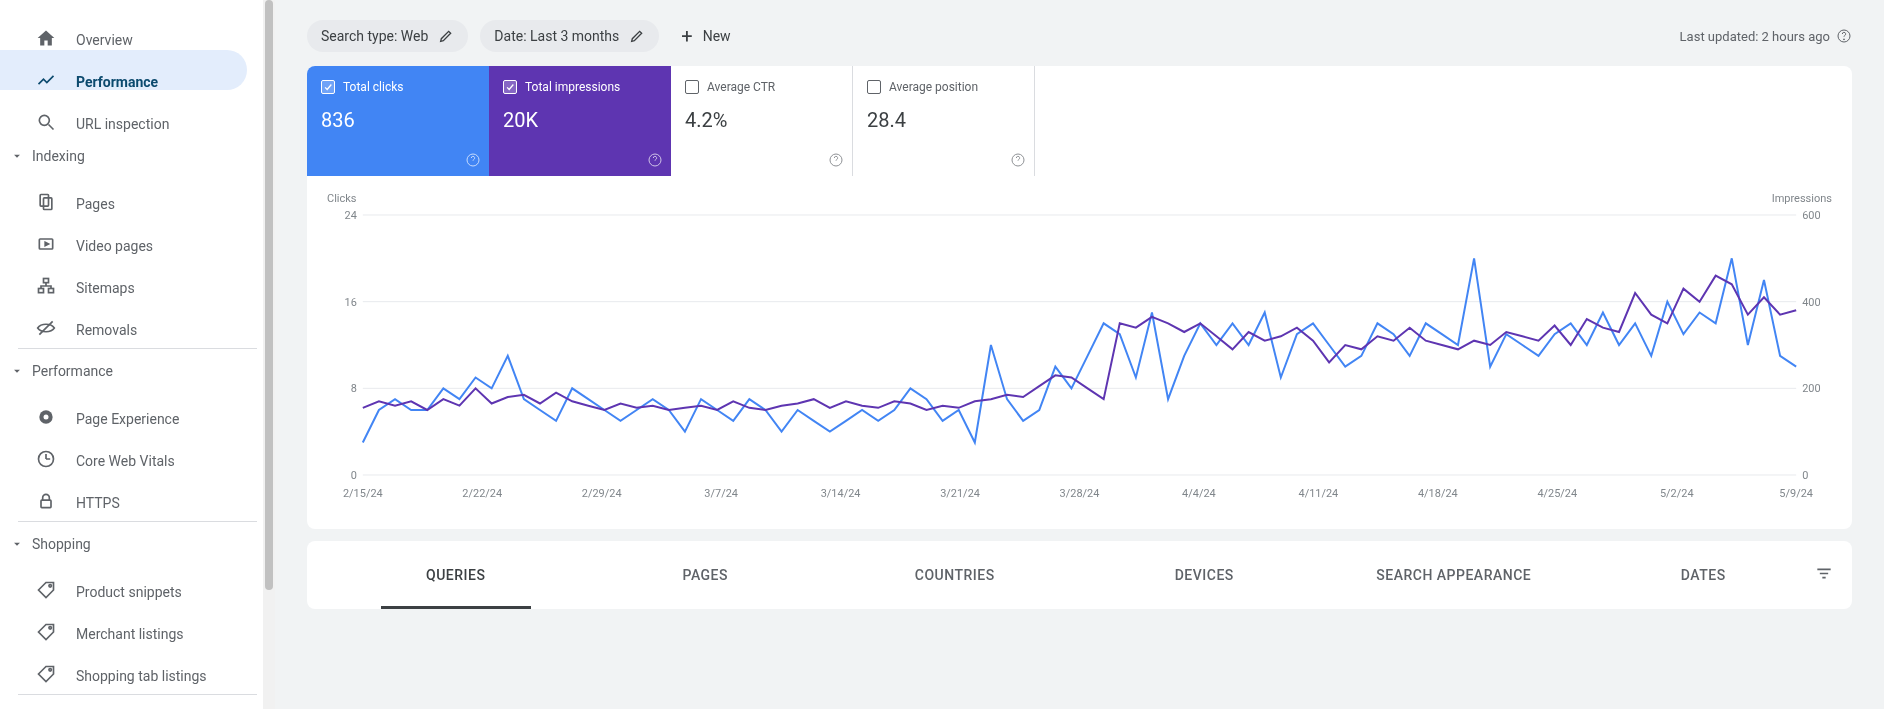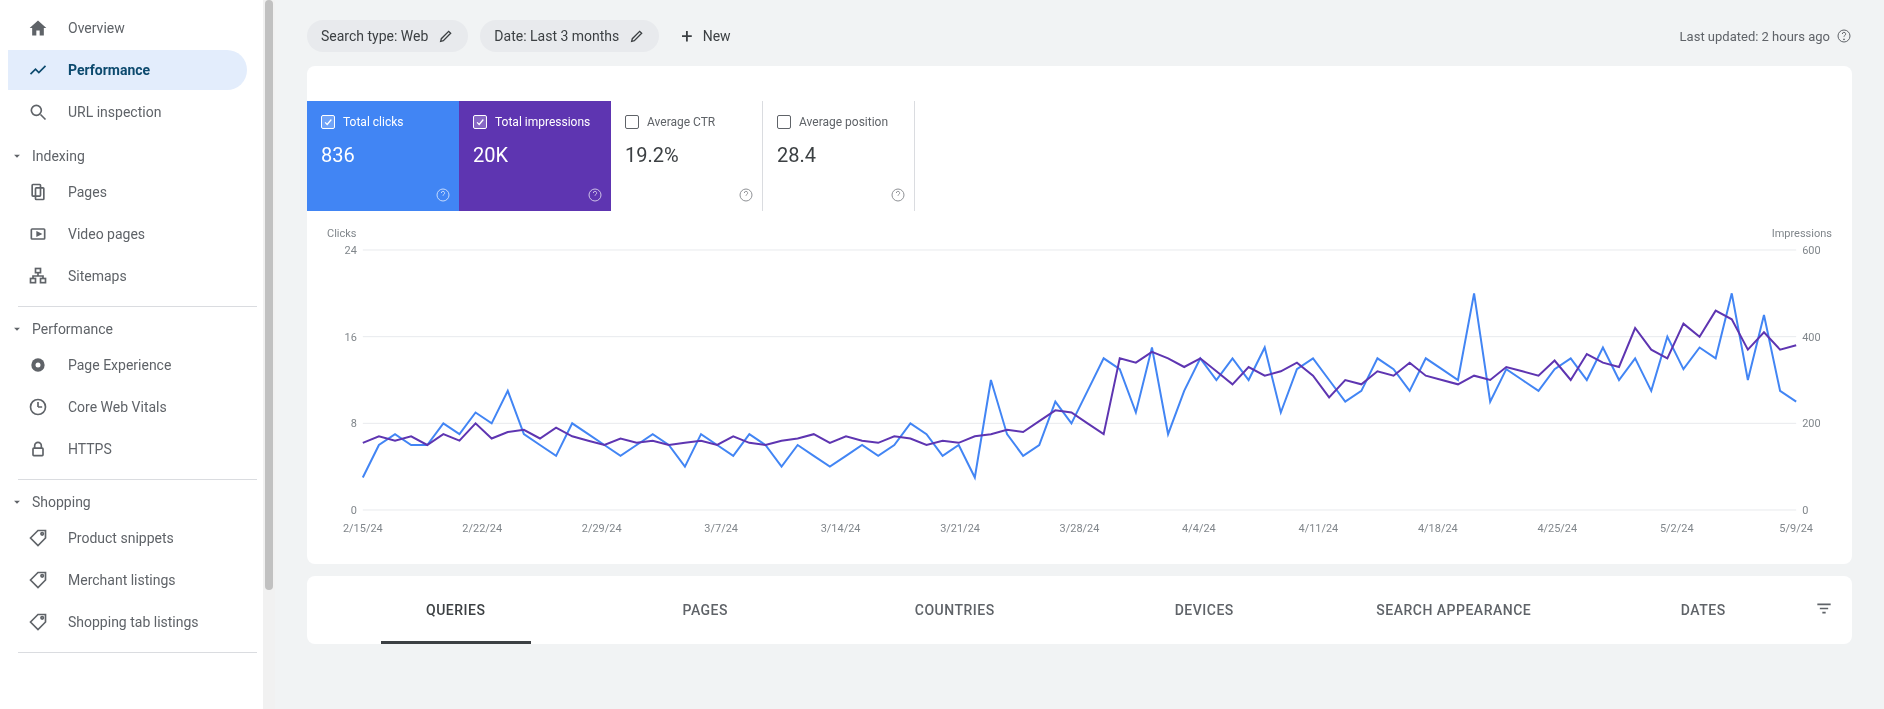--- a/index.html
+++ b/index.html
@@ -27,29 +27,29 @@
   
   .sidebar{
     width:275px;
     background:#fff;
     flex-shrink:0;
     position:relative;
   }
   .side-items{padding:6px 8px 0 0}
   .side-item{
     display:flex;
-    align-items:center;
+    align-items:flex-end;
     height:40px;
-    padding:0 14px 0 20px;
+    padding:0 14px 0 36px;
     border-radius:0 20px 20px 0;
     color:var(--muted);
     cursor:pointer;
     gap:20px;
     font-size:14px;
-    margin:2px 20px 2px 8px;
+    margin:2px 20px 2px 0;
   }
   .side-item.active{background:var(--blue-pill);color:#0c4a6e;font-weight:700}
   .side-item .ic{width:20px;height:20px;display:flex;align-items:center;justify-content:center;flex-shrink:0}
   .side-item .ic svg{width:20px;height:20px;stroke:currentColor;fill:none;stroke-width:2}
   .side-item .fill svg{fill:currentColor;stroke:none}
   .section-head{
     display:flex;
     align-items:center;
     gap:8px;
     padding:14px 0 6px 10px;
@@ -99,28 +99,27 @@
   .updated svg{width:16px;height:16px;stroke:var(--muted);fill:none;stroke-width:1.5}
 
   
   .chart-card{
     background:var(--card);
     border-radius:8px;
     overflow:hidden;
   }
   .metrics{display:flex}
   .metric{
-    width:152px;
+    width:182px;
     height:110px;
     padding:14px 14px;
     position:relative;
     color:var(--muted);
     border-right:1px solid var(--border);
     cursor:pointer;
-    margin-top:35px;
   }
   .metric.blue{background:var(--blue);color:#fff;border-right:none}
   .metric.purple{background:var(--purple);color:#fff;border-right:none}
   .metric .label{font-size:12px;display:flex;align-items:center;gap:8px}
   .metric .check{
     width:14px;height:14px;border:1.5px solid currentColor;border-radius:2px;
     display:inline-flex;align-items:center;justify-content:center;
   }
   .metric.blue .check,.metric.purple .check{background:rgba(255,255,255,0.25)}
   .metric .check svg{width:10px;height:10px;stroke:currentColor;fill:none;stroke-width:3}
@@ -215,20 +214,29 @@
   <div class="side-item">
     <span class="ic">
         <svg viewBox="0 0 24 24">
           <rect x="9" y="3" width="6" height="5"></rect>
           <rect x="3" y="15" width="6" height="5"></rect>
           <rect x="15" y="15" width="6" height="5"></rect>
           <path d="M12 8 V12 M12 12 H6 V15 M12 12 H18 V15"></path>
         </svg>
       </span>
     <span>Sitemaps</span>
+  </div>
+  <div class="side-item">
+    <span class="ic">
+        <svg viewBox="0 0 24 24">
+          <path d="M2 12 C6 6 18 6 22 12 C18 18 6 18 2 12 Z"></path>
+          <line x1="4" y1="20" x2="20" y2="4"></line>
+        </svg>
+      </span>
+    <span>Removals</span>
   </div>
   <div class="divider"></div>
 
   <div class="section-head">
     <svg viewBox="0 0 24 24">
         <path d="M7 10l5 5 5-5z"></path>
       </svg>
     <span>Performance</span>
   </div>
   <div class="side-item">
@@ -359,21 +367,21 @@
         <span class="help"><svg viewBox="0 0 24 24">
               <circle cx="12" cy="12" r="9"></circle>
               <path d="M9.5 9a2.5 2.5 0 1 1 3.5 2.3c-1 .4-1 1-1 1.7"></path>
             </svg></span>
       </div>
       <div class="metric plain">
         <div class="label">
             <span class="check"></span>
             <span>Average CTR</span>
           </div>
-        <div class="value">19.2%</div>
+        <div class="value">4.2%</div>
         <span class="help"><svg viewBox="0 0 24 24">
               <circle cx="12" cy="12" r="9"></circle>
               <path d="M9.5 9a2.5 2.5 0 1 1 3.5 2.3c-1 .4-1 1-1 1.7"></path>
             </svg></span>
       </div>
       <div class="metric plain">
         <div class="label">
             <span class="check"></span>
             <span>Average position</span>
           </div>

